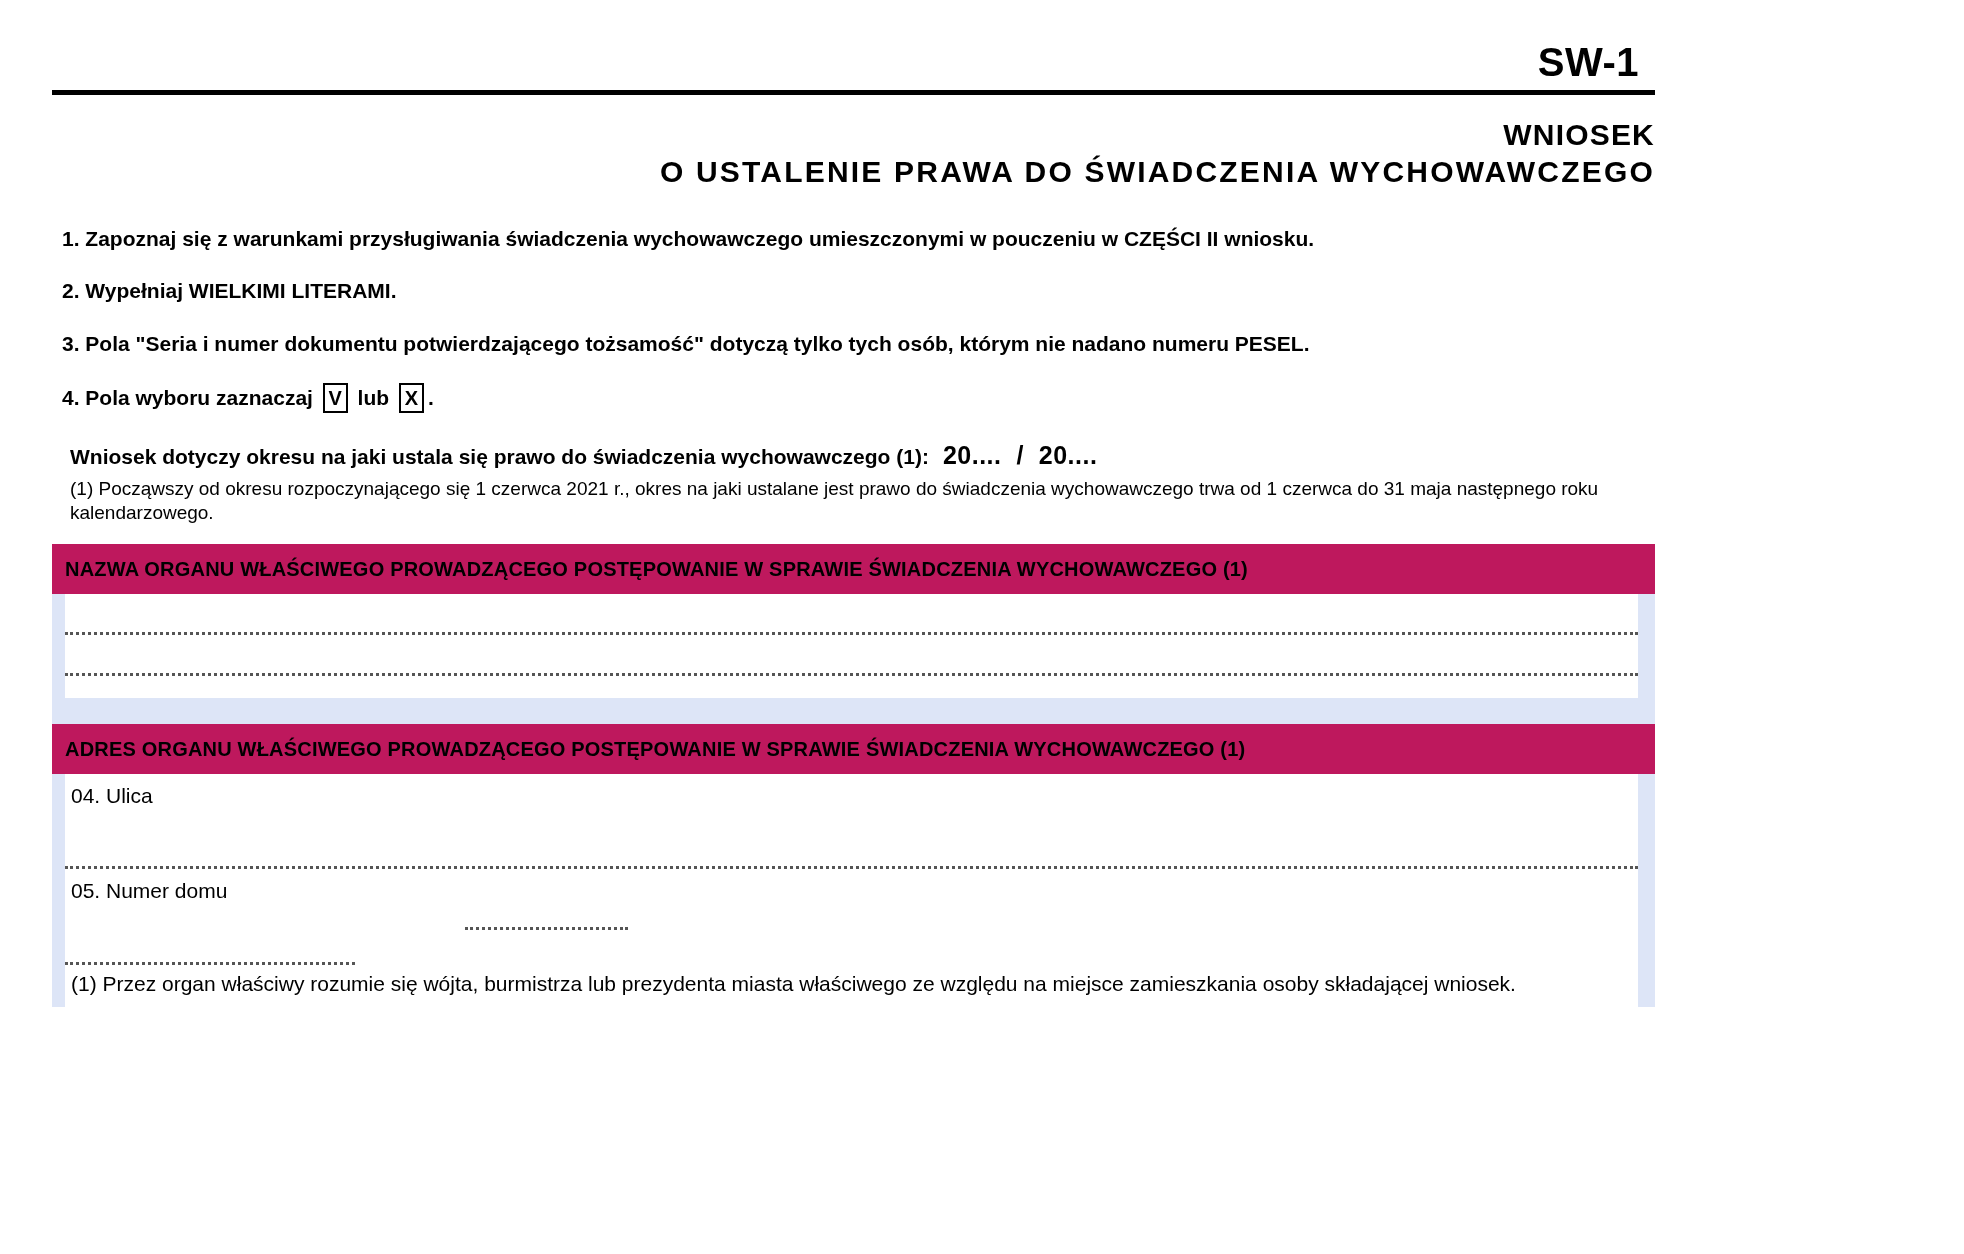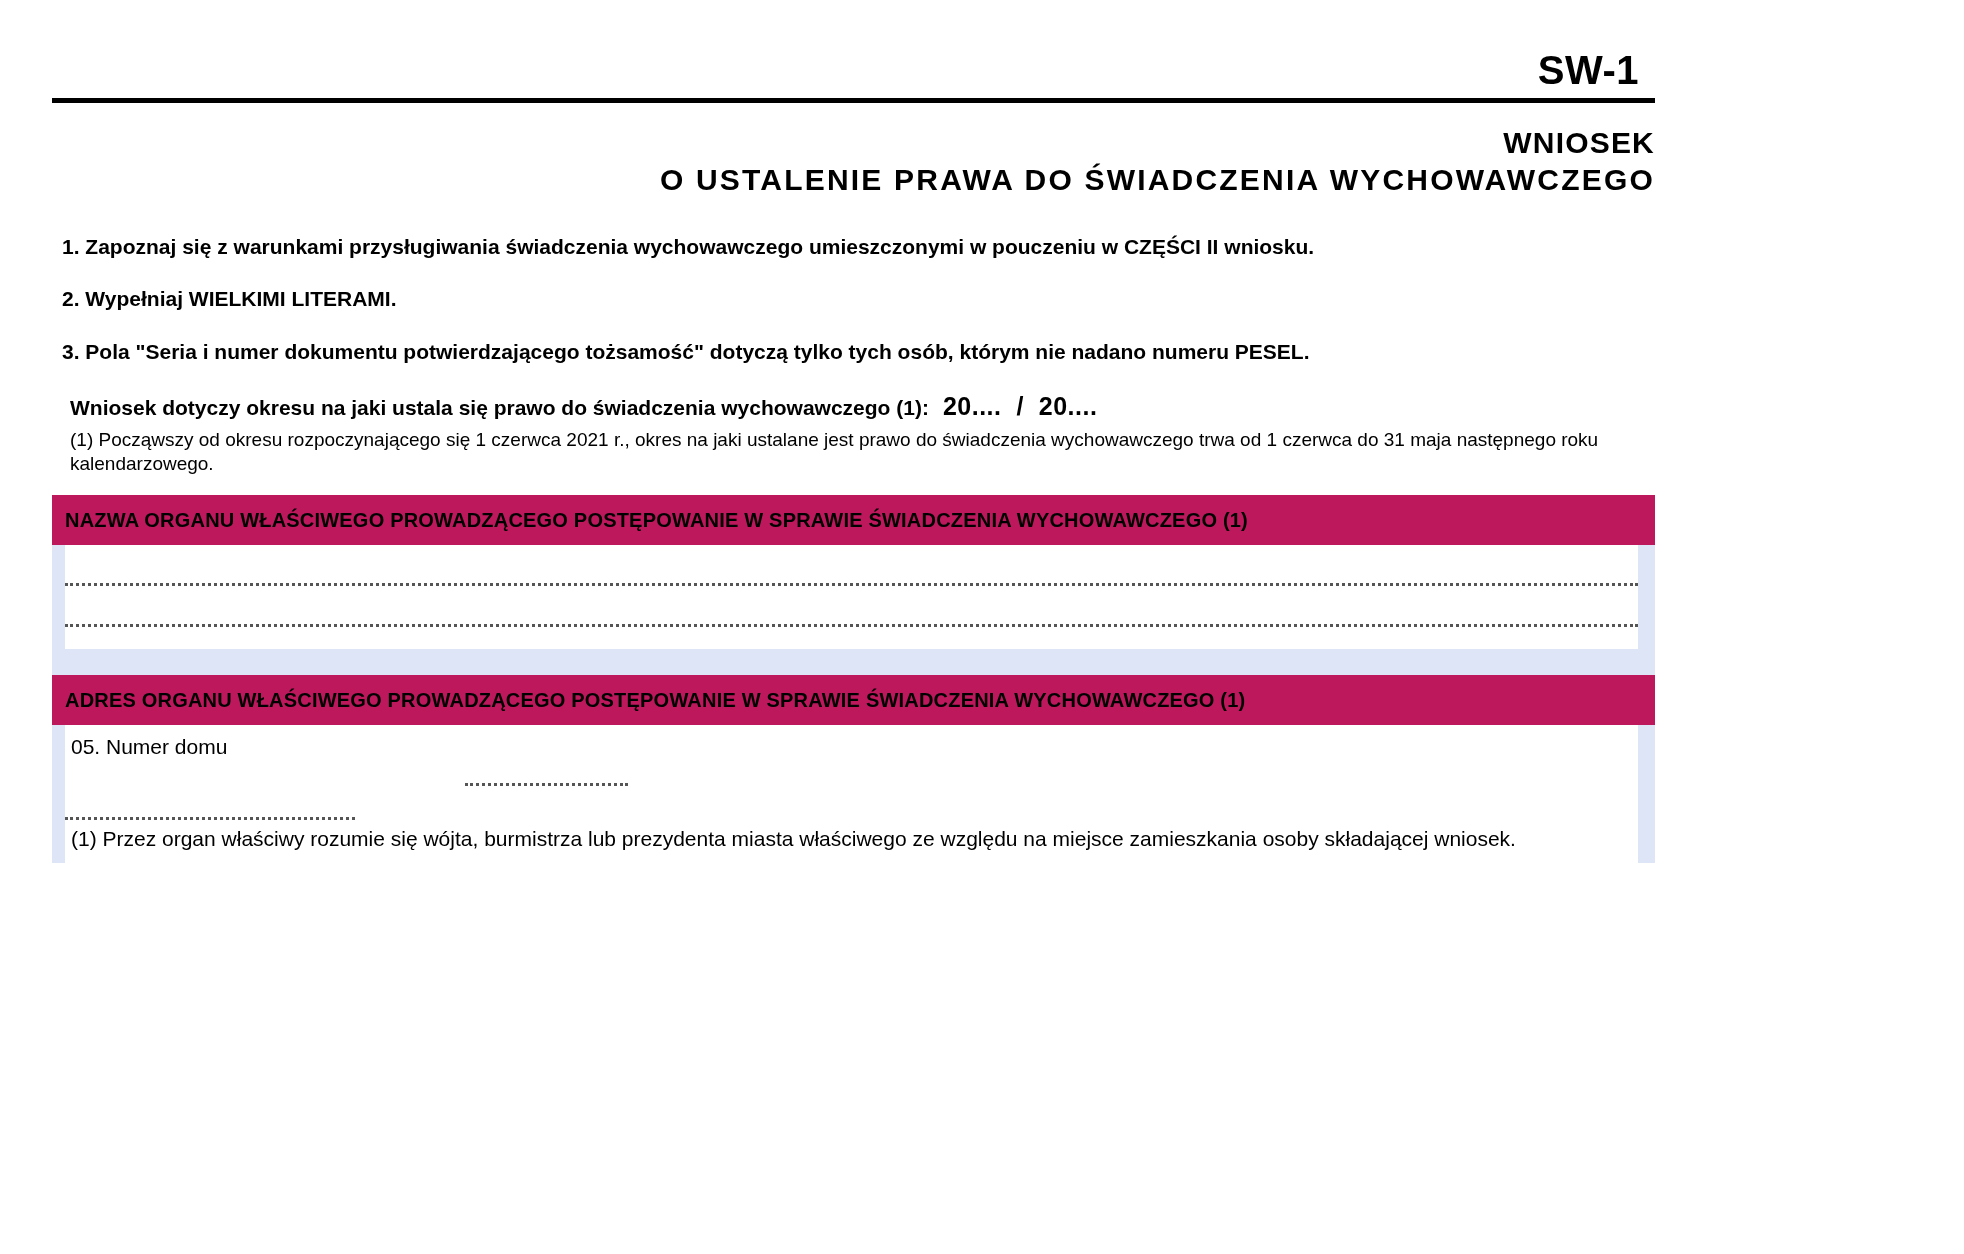--- a/index.html
+++ b/index.html
@@ -14,21 +14,21 @@
     color: #000000;
     position: relative;
     overflow: hidden;
   }
 
   .page {
     position: relative;
     width: 1707px;
     height: 1254px;
     box-sizing: border-box;
-    padding: 12px 52px;
+    padding: 4px 52px;
   }
 
   
   .code-row {
     height: 86px;
     display: flex;
     align-items: flex-end;
     justify-content: flex-end;
     padding-right: 16px;
     box-sizing: border-box;
@@ -208,20 +208,27 @@
   <div class="instructions">
     <div class="instr">
       <span class="instr-text">1. Zapoznaj się z warunkami przysługiwania świadczenia wychowawczego umieszczonymi w pouczeniu w CZĘŚCI II wniosku.</span>
     </div>
     <div class="instr">
       <span class="instr-text">2. Wypełniaj WIELKIMI LITERAMI.</span>
     </div>
     <div class="instr">
       <span class="instr-text">3. Pola "Seria i numer dokumentu potwierdzającego tożsamość" dotyczą tylko tych osób, którym nie nadano numeru PESEL.</span>
     </div>
+    <div class="instr">
+      <span class="instr-text">4. Pola wyboru zaznaczaj </span>
+      <span class="markbox">V</span>
+      <span class="instr-text"> lub </span>
+      <span class="markbox">X</span>
+      <span class="instr-text">.</span>
+    </div>
   </div>
 
   <div class="period-block">
     <div class="period-line">
       <span>Wniosek dotyczy okresu na jaki ustala się prawo do świadczenia wychowawczego (1):</span>
       <span class="period-years">20....  /  20....</span>
     </div>
     <div class="period-note">(1) Począwszy od okresu rozpoczynającego się 1 czerwca 2021 r., okres na jaki ustalane jest prawo do świadczenia wychowawczego trwa od 1 czerwca do 31 maja następnego roku kalendarzowego.</div>
   </div>
 
@@ -237,20 +244,25 @@
     <div style="height:26px"></div>
   </div>
 
   <div class="blue-wrap" style="margin-top:0">
     <div class="blue-header">ADRES ORGANU WŁAŚCIWEGO PROWADZĄCEGO POSTĘPOWANIE W SPRAWIE ŚWIADCZENIA WYCHOWAWCZEGO (1)</div>
 
     <div class="white-inset">
 
 
 
+      <div class="addr-field">
+        <div class="addr-label">04. Ulica</div>
+        <div style="height:58px"></div>
+        <div class="dot-line"></div>
+      </div>
 
       <div class="addr-row">
         <div class="addr-field" style="width:400px">
           <div class="addr-label">05. Numer domu</div>
           <div style="height:58px"></div>
           <div class="dot-line" style="margin-right:110px"></div>
         </div>
         <div class="addr-field" style="flex:1">
           <div style="height:58px"></div>
           <div class="dot-line" style="margin-right:1010px"></div>

